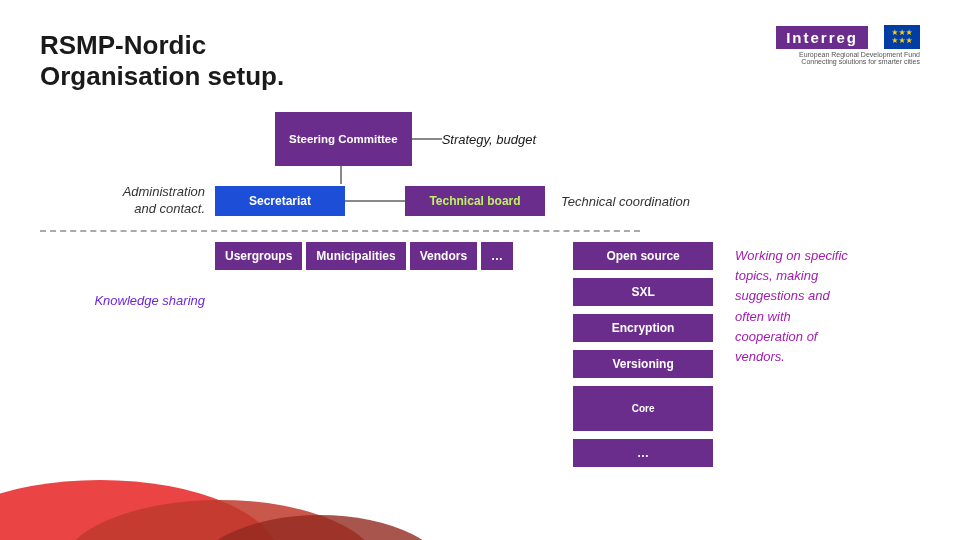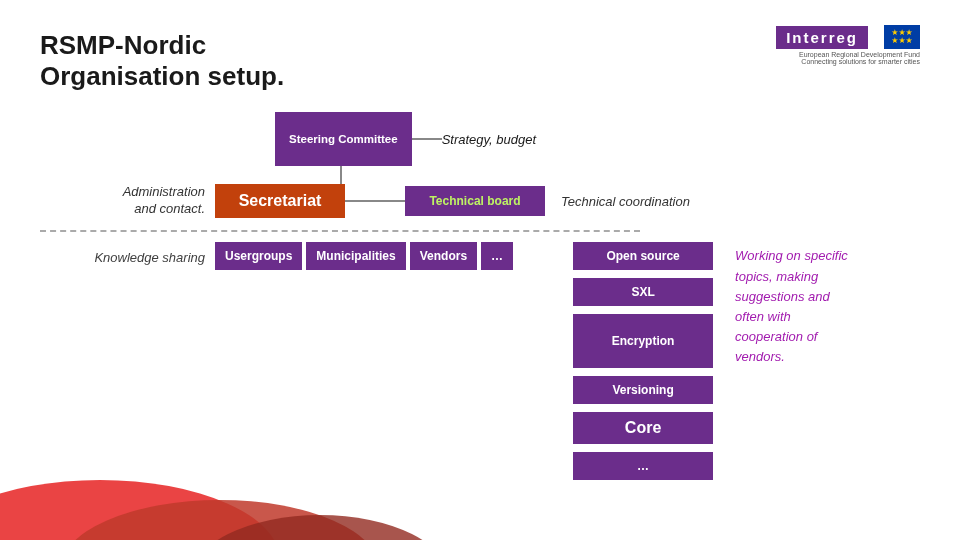--- a/index.html
+++ b/index.html
@@ -87,50 +87,50 @@
 
     <div style="width:2px; height:18px; background:#888; margin-left:300px;"></div>
 
     <div style="display:flex; align-items:center; margin-left:0; gap:0;">
 
       <div style="width:175px; font-size:13px; font-style:italic; color:#333; line-height:1.3; padding-right:10px; text-align:right;">
         <span style="white-space:pre-line;">Administration
 and contact.</span>
       </div>
 
-      <div style="background:#c2410c; color:white; font-size:16px; font-weight:bold; padding:8px 14px; text-align:center; min-width:130px;">Secretariat</div>
+      <div style="background:#1d4ed8; color:white; font-size:12px; font-weight:bold; padding:8px 14px; text-align:center; min-width:130px;">Secretariat</div>
 
       <div style="width:60px; height:2px; background:#888;"></div>
 
       <div style="background:#6b2d8b; color:#bef264; font-size:12px; font-weight:bold; padding:8px 14px; text-align:center; min-width:140px;">Technical board</div>
 
       <div style="font-size:13px; font-style:italic; color:#333; margin-left:16px;">Technical coordination</div>
     </div>
 
     <div style="border-top:2px dashed #aaa; margin: 12px 0 10px 0; width:600px; margin-left:0;"></div>
 
     <div style="display:flex; align-items:flex-start; gap:0;">
 
-      <div style="width:175px; font-size:13px; font-style:italic; color:#404040; text-align:right; padding-right:10px; padding-top:8px;">Knowledge sharing</div>
+      <div style="width:175px; font-size:13px; font-style:italic; color:#6d28d9; text-align:right; padding-right:10px; padding-top:8px;margin-top:43px;">Knowledge sharing</div>
 
       <div style="display:flex; flex-direction:row; gap:4px; min-width:130px;">
         <div style="background:#6b2d8b; color:white; font-size:12px; font-weight:bold; padding:7px 10px; text-align:center;">Usergroups</div>
         <div style="background:#6b2d8b; color:white; font-size:12px; font-weight:bold; padding:7px 10px; text-align:center;">Municipalities</div>
         <div style="background:#6b2d8b; color:white; font-size:12px; font-weight:bold; padding:7px 10px; text-align:center;">Vendors</div>
         <div style="background:#6b2d8b; color:white; font-size:12px; font-weight:bold; padding:7px 10px; text-align:center;">…</div>
       </div>
 
       <div style="width:60px;"></div>
 
       <div style="display:flex; flex-direction:column; gap:8px; min-width:140px;">
         <div style="background:#6b2d8b; color:white; font-size:12px; font-weight:bold; padding:7px 10px; text-align:center;">Open source</div>
         <div style="background:#6b2d8b; color:white; font-size:12px; font-weight:bold; padding:7px 10px; text-align:center;">SXL</div>
-        <div style="background:#6b2d8b; color:white; font-size:12px; font-weight:bold; padding:20px 10px; text-align:center;">Encryption</div>
+        <div style="background:#6b2d8b; color:white; font-size:12px; font-weight:bold; padding:7px 10px; text-align:center;">Encryption</div>
         <div style="background:#6b2d8b; color:white; font-size:12px; font-weight:bold; padding:7px 6px; text-align:center;">Versioning</div>
-        <div style="background:#6b2d8b; color:white; font-size:16px; font-weight:bold; padding:7px 10px; text-align:center;">Core</div>
+        <div style="background:#6b2d8b; color:white; font-size:10px; font-weight:bold; padding:17px 10px; text-align:center;">Core</div>
         <div style="background:#6b2d8b; color:white; font-size:12px; font-weight:bold; padding:7px 10px; text-align:center;">…</div>
       </div>
 
       <div style="font-size:13px; font-style:italic; color:#a21caf; line-height:1.55; margin-left:22px; margin-top:4px;">
         <span>Working on specific</span><br>
         <span>topics, making</span><br>
         <span>suggestions and</span><br>
         <span>often with</span><br>
         <span>cooperation of</span><br>
         <span>vendors.</span>

